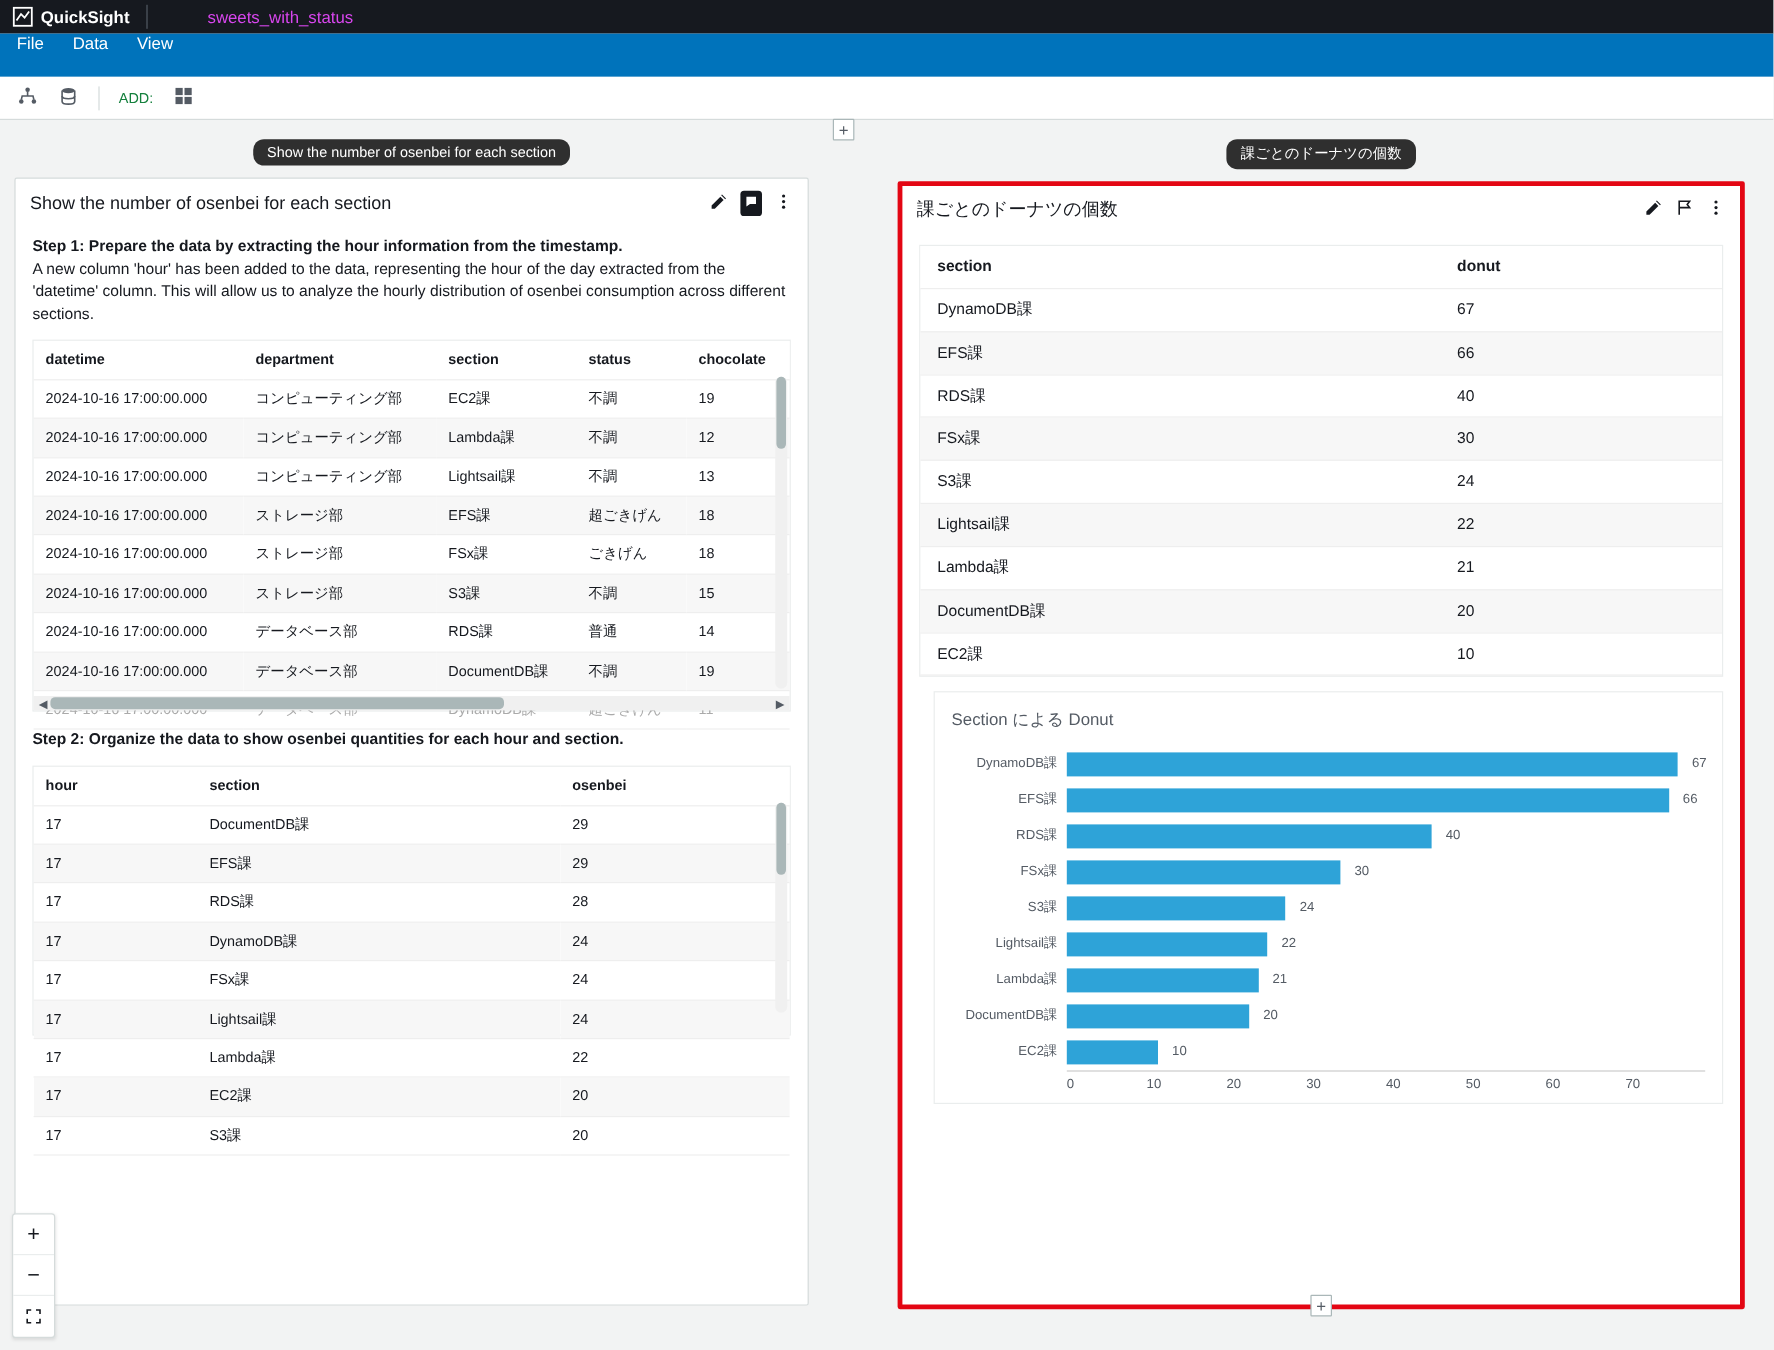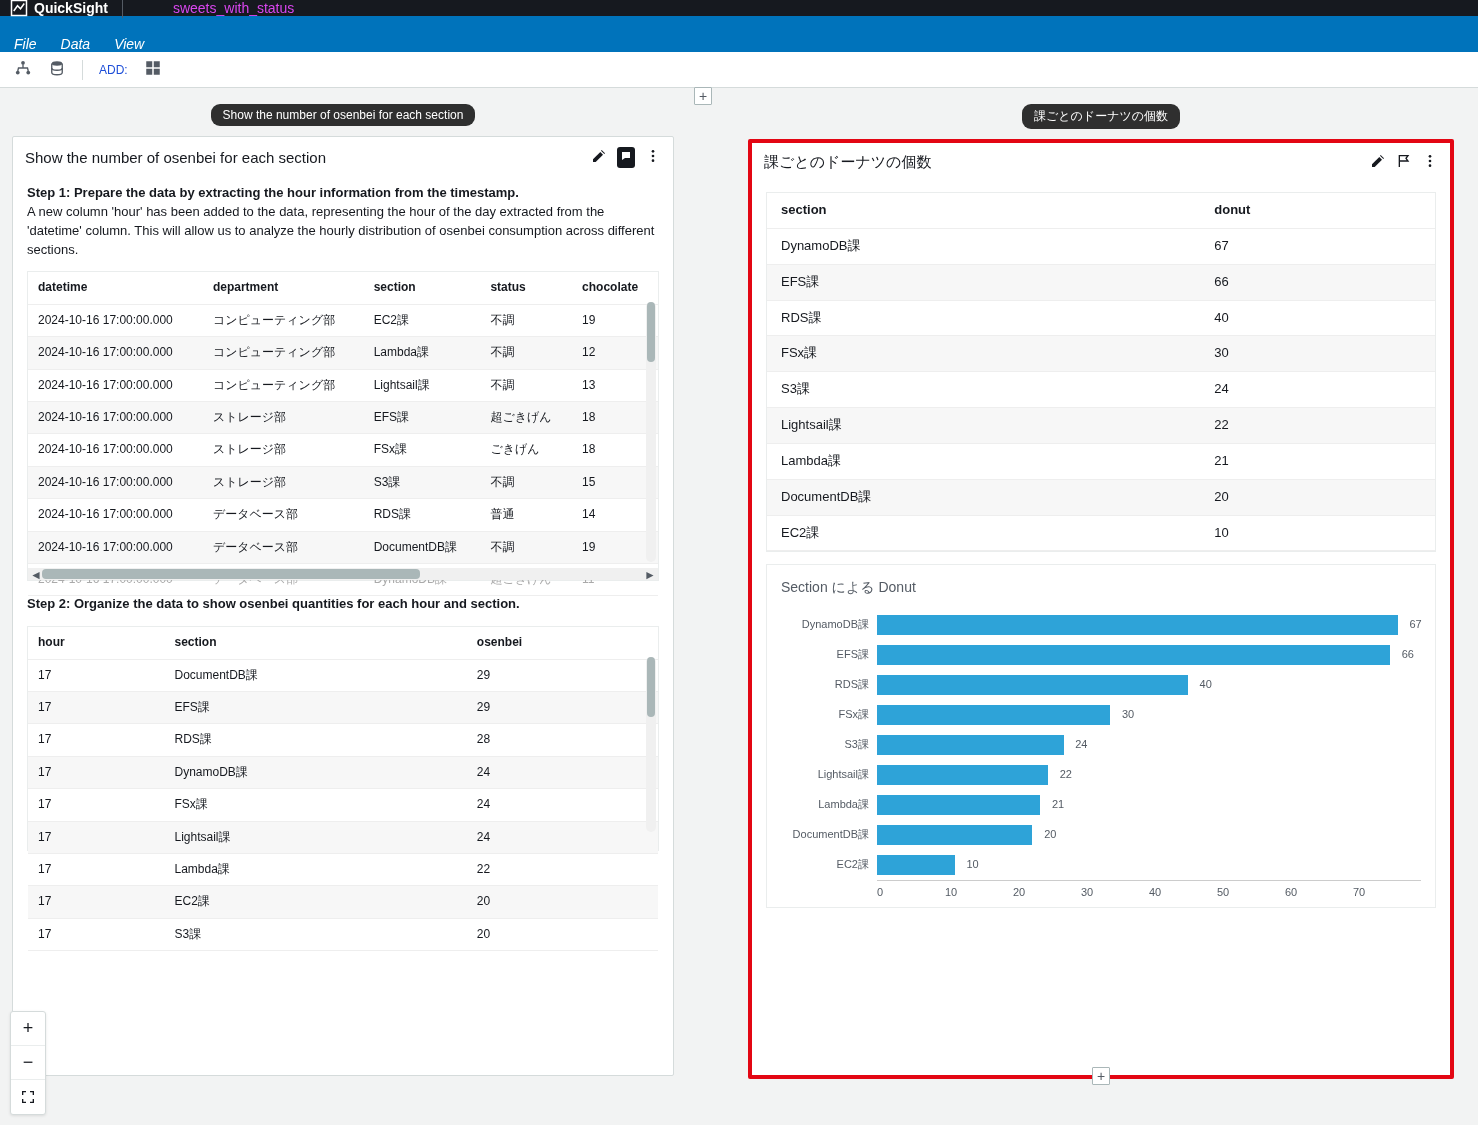--- a/index.html
+++ b/index.html
@@ -1,29 +1,29 @@
 <!DOCTYPE html>
 <html><head>
 <meta charset="utf-8">
 <style>
   * { box-sizing: border-box; margin: 0; padding: 0; }
   body { font-family: "Amazon Ember", "Helvetica Neue", Arial, sans-serif; font-size: 13px; color: #16191f; background: #f2f3f3; width: 1478px; height: 1125px; overflow: hidden; }
   
-  .topbar { background: #16191f; color: #fff; height: 16px; display: flex; align-items: center; padding: 0 10px; font-size: 14px; }
+  .topbar { background: #16191f; color: #fff; height: 28px; display: flex; align-items: center; padding: 0 10px; font-size: 14px; }
   .topbar .logo { display: flex; align-items: center; gap: 6px; font-weight: 600; }
   .topbar .logo svg { width: 18px; height: 18px; }
   .topbar .divider { width: 1px; height: 20px; background: #545b64; margin: 0 14px; }
   .topbar .dataset { color: #d946ef; margin-left: 36px; }
   
-  .menubar { background: #0073bb; color: #fff; height: 36px; display: flex; align-items: flex-end; padding: 0 14px; gap: 24px; font-size: 14px; font-style: italic; }
+  .menubar { background: #0073bb; color: #fff; height: 36px; display: flex; align-items: flex-start; padding: 0 14px; gap: 24px; font-size: 14px; }
   .menubar .mitem { cursor: pointer; }
   
   .toolbar { background: #fff; height: 36px; border-bottom: 1px solid #d5dbdb; display: flex; align-items: center; padding: 0 14px; gap: 16px; }
   .toolbar .sep { width: 1px; height: 20px; background: #d5dbdb; }
-  .toolbar .addlabel { font-size: 12px; color: #1d4ed8; }
+  .toolbar .addlabel { font-size: 12px; color: #15803d; }
   .toolbar svg { width: 18px; height: 18px; fill: #545b64; }
   
   .workspace { display: flex; height: calc(1125px - 32px - 36px - 36px); background: #f2f3f3; position: relative; }
   .pane { padding: 10px 12px 12px 12px; position: relative; }
   .pane-left { width: 686px; }
   .pane-gap { width: 50px; position: relative; }
   .pane-right { flex: 1; padding-right: 24px; }
   .addbtn { position: absolute; width: 18px; height: 18px; border: 1px solid #aab7b8; background: #fff; display: flex; align-items: center; justify-content: center; font-size: 14px; color: #545b64; border-radius: 1px; }
   .pill { background: #2f2f2f; color: #fff; font-size: 12px; padding: 4px 12px; border-radius: 9px; display: inline-block; }
   .pill-row { text-align: center; margin: 6px 0 10px; }
@@ -50,21 +50,21 @@
   .hscroll { height: 12px; background: #f0f0f0; position: relative; }
   .hscroll .thumb { position: absolute; top: 1px; bottom: 1px; background: #aab7b8; border-radius: 4px; }
   .hscroll .arrow { position: absolute; top: -1px; color: #545b64; font-size: 12px; }
   
   .sumtable-wrap { border: 1px solid #eaeded; margin-top: 10px; }
   table.sumtable { width: 100%; border-collapse: collapse; font-size: 13px; }
   table.sumtable th, table.sumtable td { text-align: left; padding: 8px 14px; border-bottom: 1px solid #eee; }
   table.sumtable th { font-weight: 700; background: #fff; }
   table.sumtable tr:nth-child(even) td { background: #f7f7f7; }
   
-  .chart-wrap { border: 1px solid #eaeded; margin-top: 12px; padding: 12px 14px 6px; }
+  .chart-wrap { border: 1px solid #eaeded; margin-top: 12px; padding: 12px 14px 6px; margin-left: 12px; }
   .chart-title { font-size: 14px; color: #545b64; margin-bottom: 12px; }
   .bar-row { display: flex; align-items: center; height: 30px; }
   .bar-label { width: 96px; text-align: right; font-size: 11px; color: #545b64; padding-right: 8px; }
   .bar-track { flex: 1; height: 20px; position: relative; }
   .bar-fill { height: 100%; background: #2ea3d8; position: relative; }
   .bar-val { position: absolute; right: -24px; top: 2px; font-size: 11px; color: #545b64; }
   .axis { display: flex; margin-left: 96px; border-top: 1px solid #ccc; }
   .axis .tick { flex: 1; font-size: 11px; color: #545b64; text-align: left; position: relative; padding-top: 4px; }
   
   .zoomctrl { position: fixed; left: 10px; bottom: 10px; width: 36px; background: #fff; border: 1px solid #d5dbdb; border-radius: 3px; box-shadow: 0 1px 3px rgba(0,0,0,.1); }

